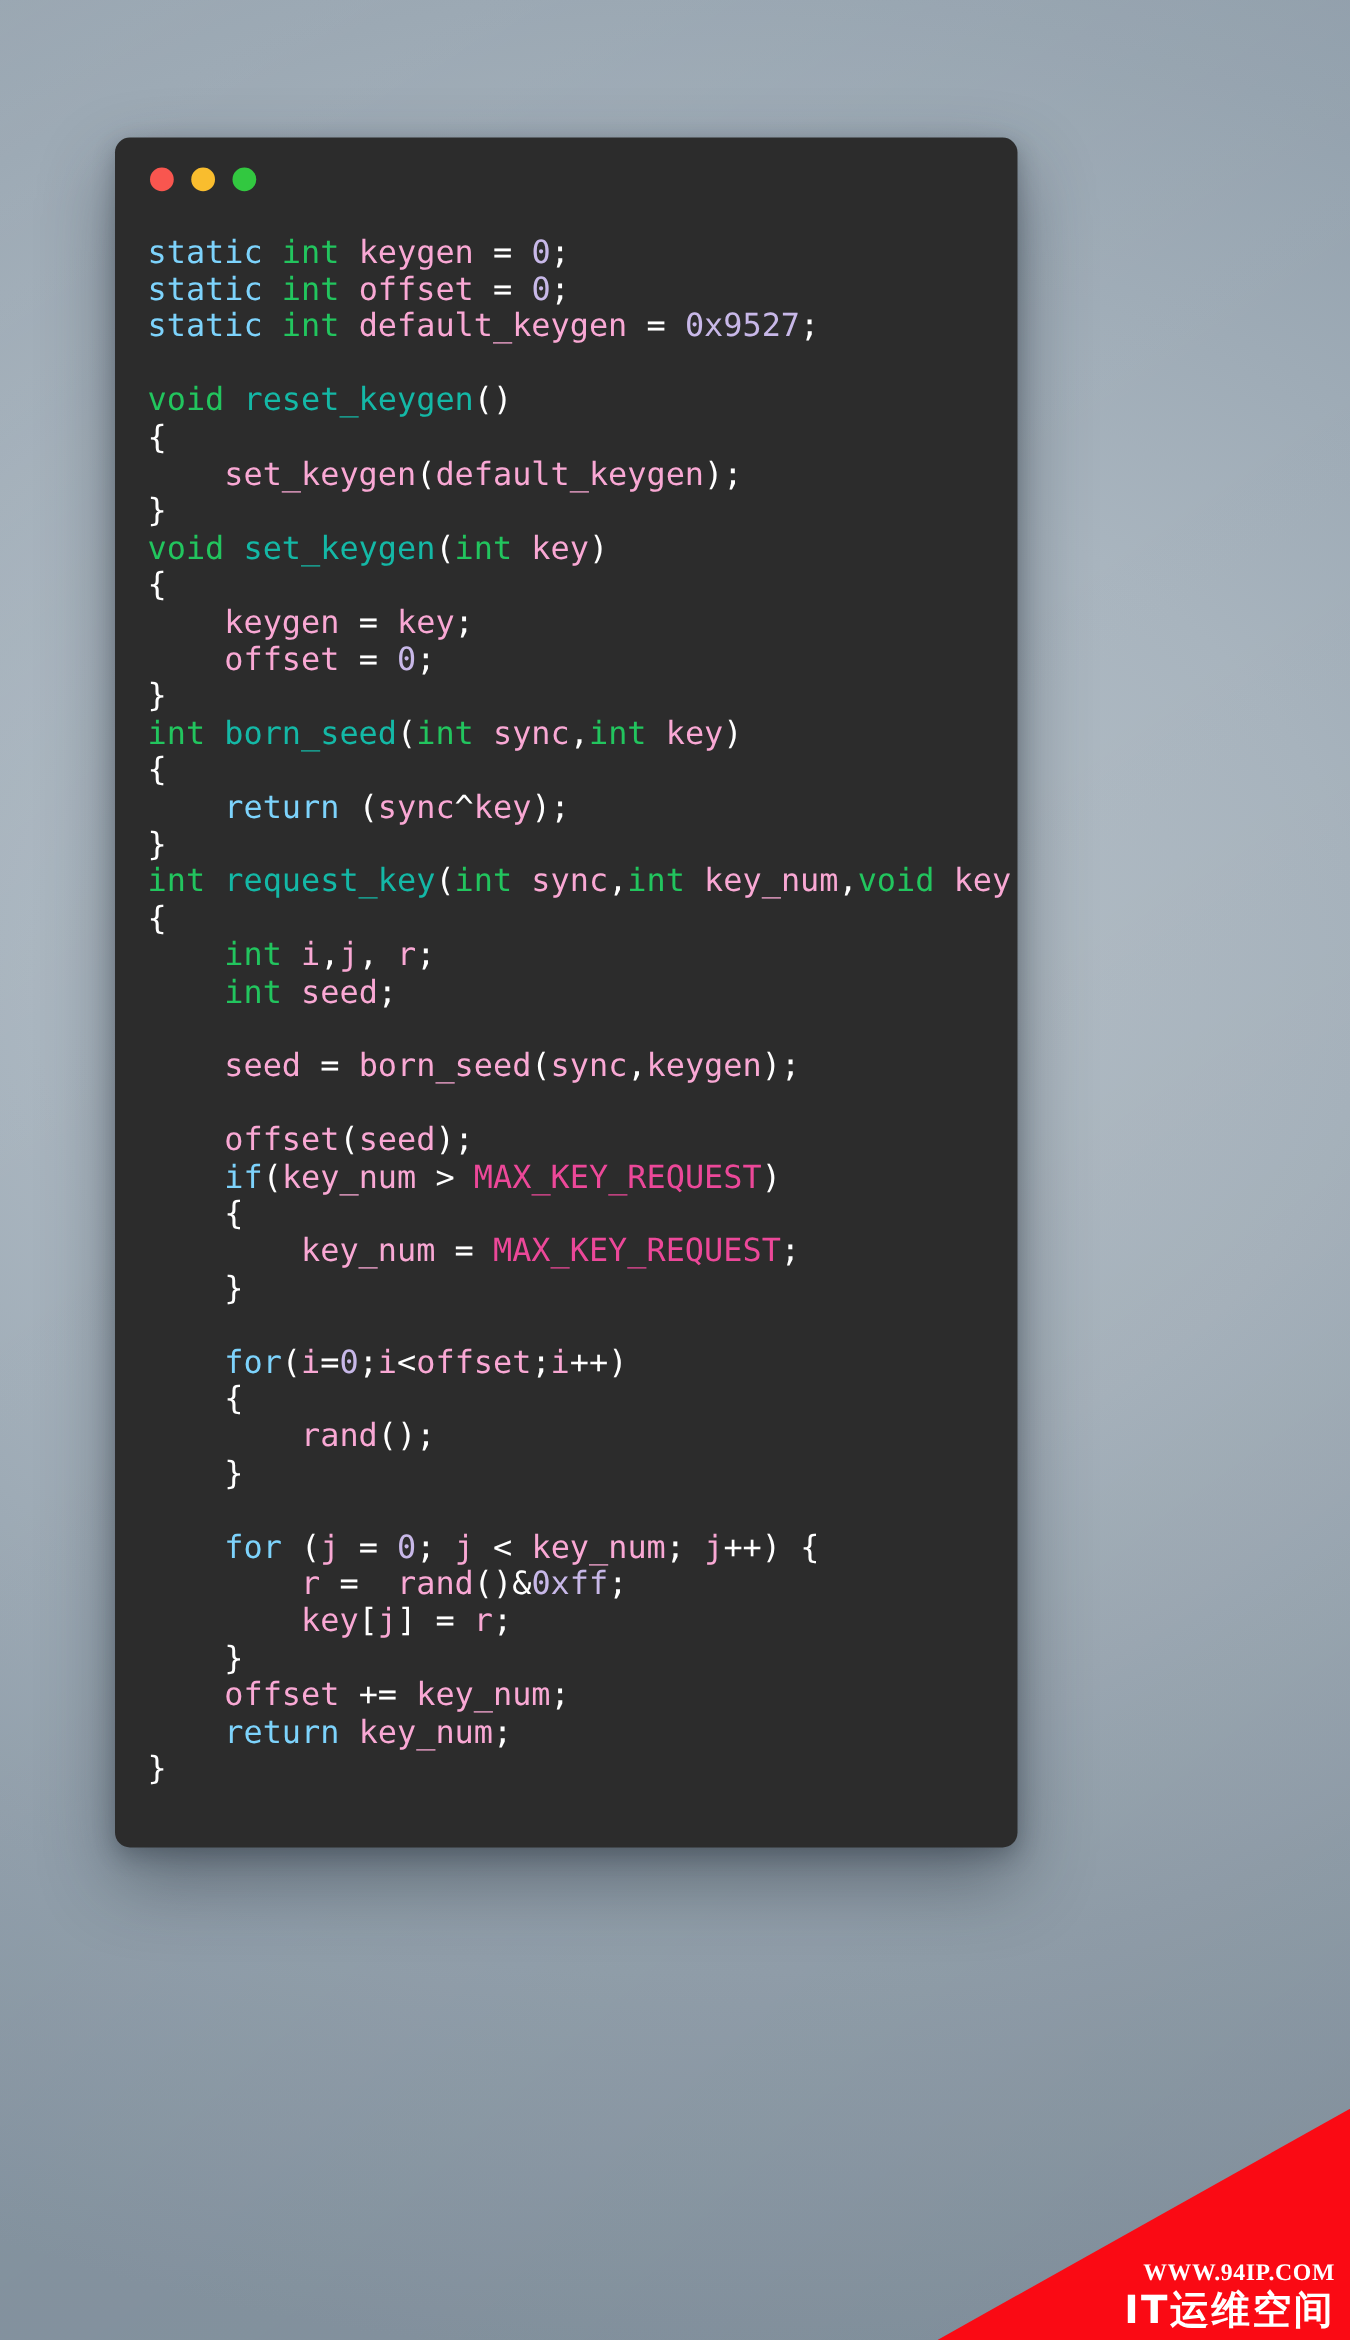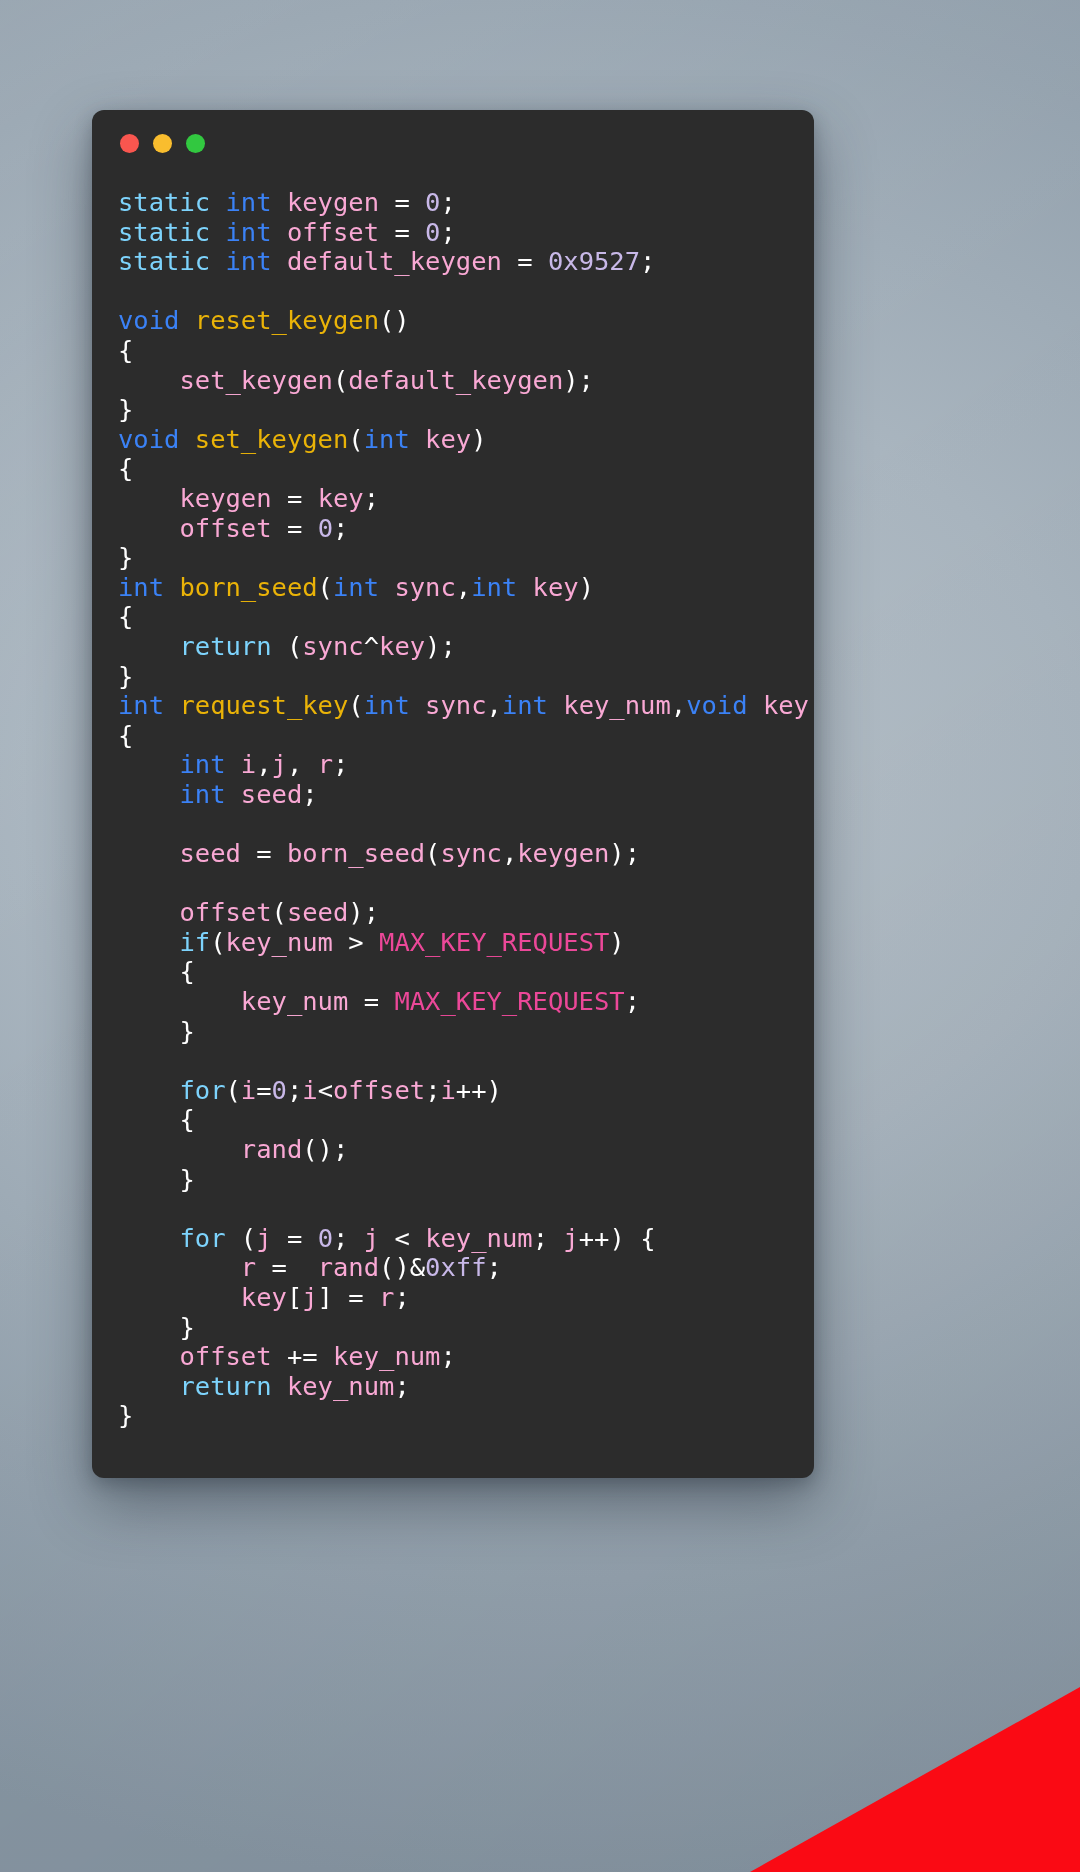--- a/index.html
+++ b/index.html
@@ -79,23 +79,23 @@
     font-size: 25.5px;
     line-height: 29.6px;
     color: #e8e8e8;
     white-space: pre;
     letter-spacing: 0px;
     -webkit-font-smoothing: antialiased;
   }
 
   
   .kw   { color: #7dd3fc; }  
-  .typ  { color: #3b82f6; margin-top: 48px; }  
+  .typ  { color: #22c55e; margin-top: 48px; }  
   .var  { color: #f9a8d4; }  
-  .fn   { color: #eab308; }  
+  .fn   { color: #14b8a6; }  
   .num  { color: #c8b8e8; }  
   .op   { color: #ffffff; }  
   .con  { color: #ec4899; }  
 
   
   .watermark {
     position: absolute;
     right: 0;
     bottom: 0;
     width: 330px;
@@ -186,15 +186,19 @@
     <span class="op">}</span>
     <span class="var">offset</span> <span class="op">+=</span> <span class="var">key_num</span><span class="op">;</span>
     <span class="kw">return</span> <span class="var">key_num</span><span class="op">;</span>
 <span class="op">}</span></pre>
     </div>
 
   </div>
 
   <div class="watermark">
     <div class="wm-tri"></div>
+    <div class="wm-text">
+      <div class="wm-url">WWW.94IP.COM</div>
+      <div class="wm-cn">IT运维空间</div>
+    </div>
   </div>
 
 </div>
 
 </body></html>

